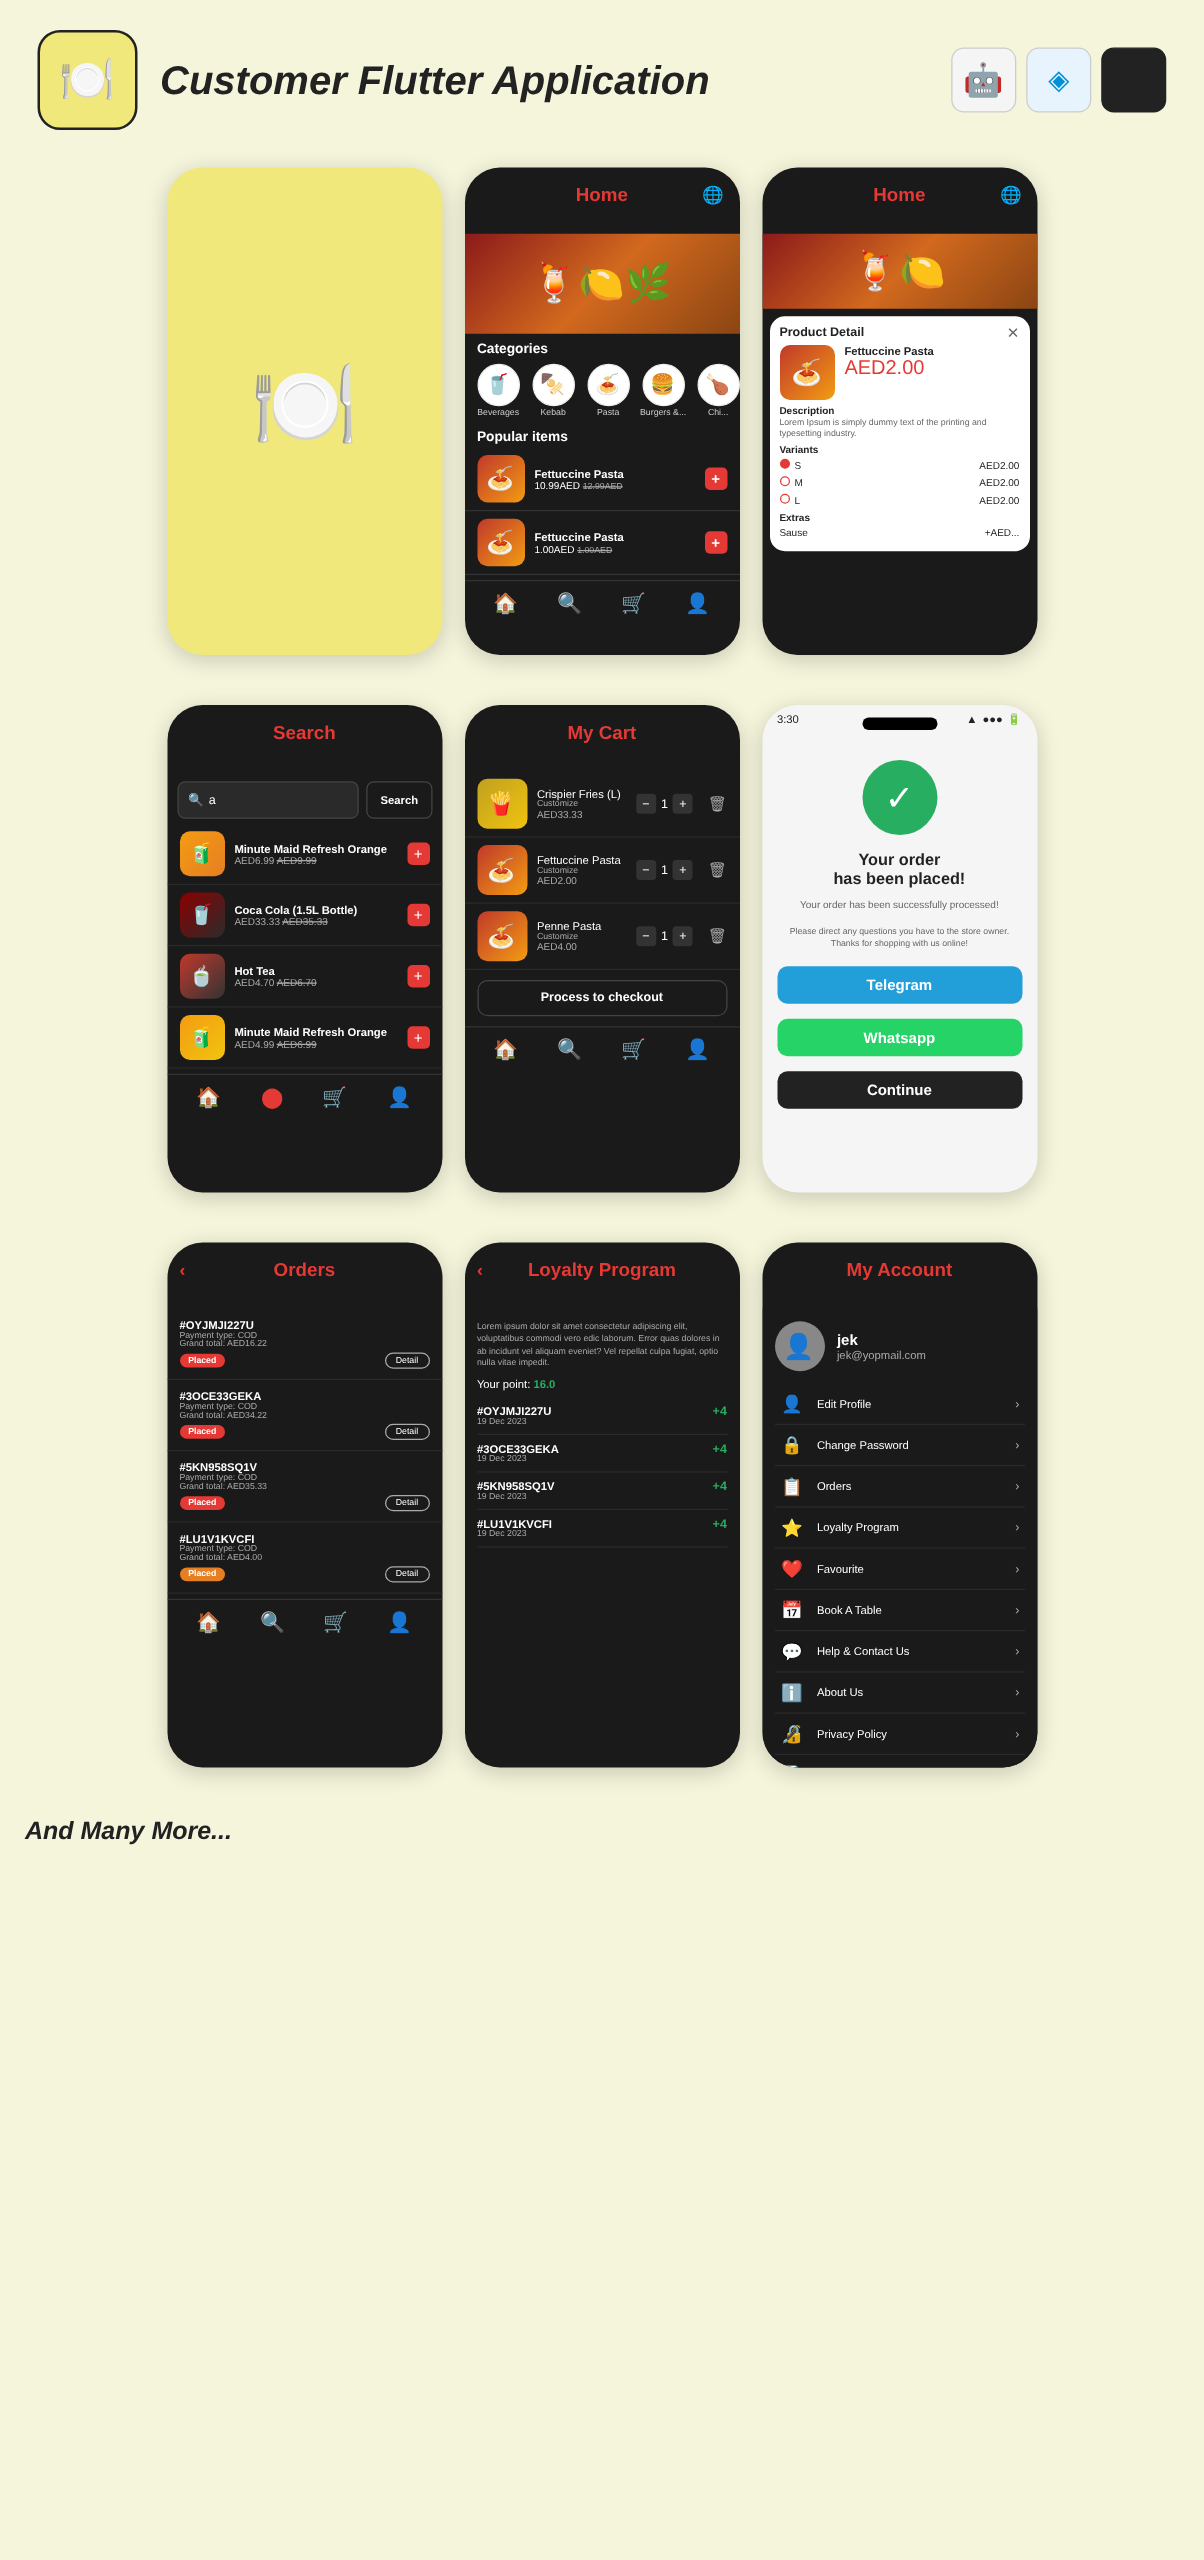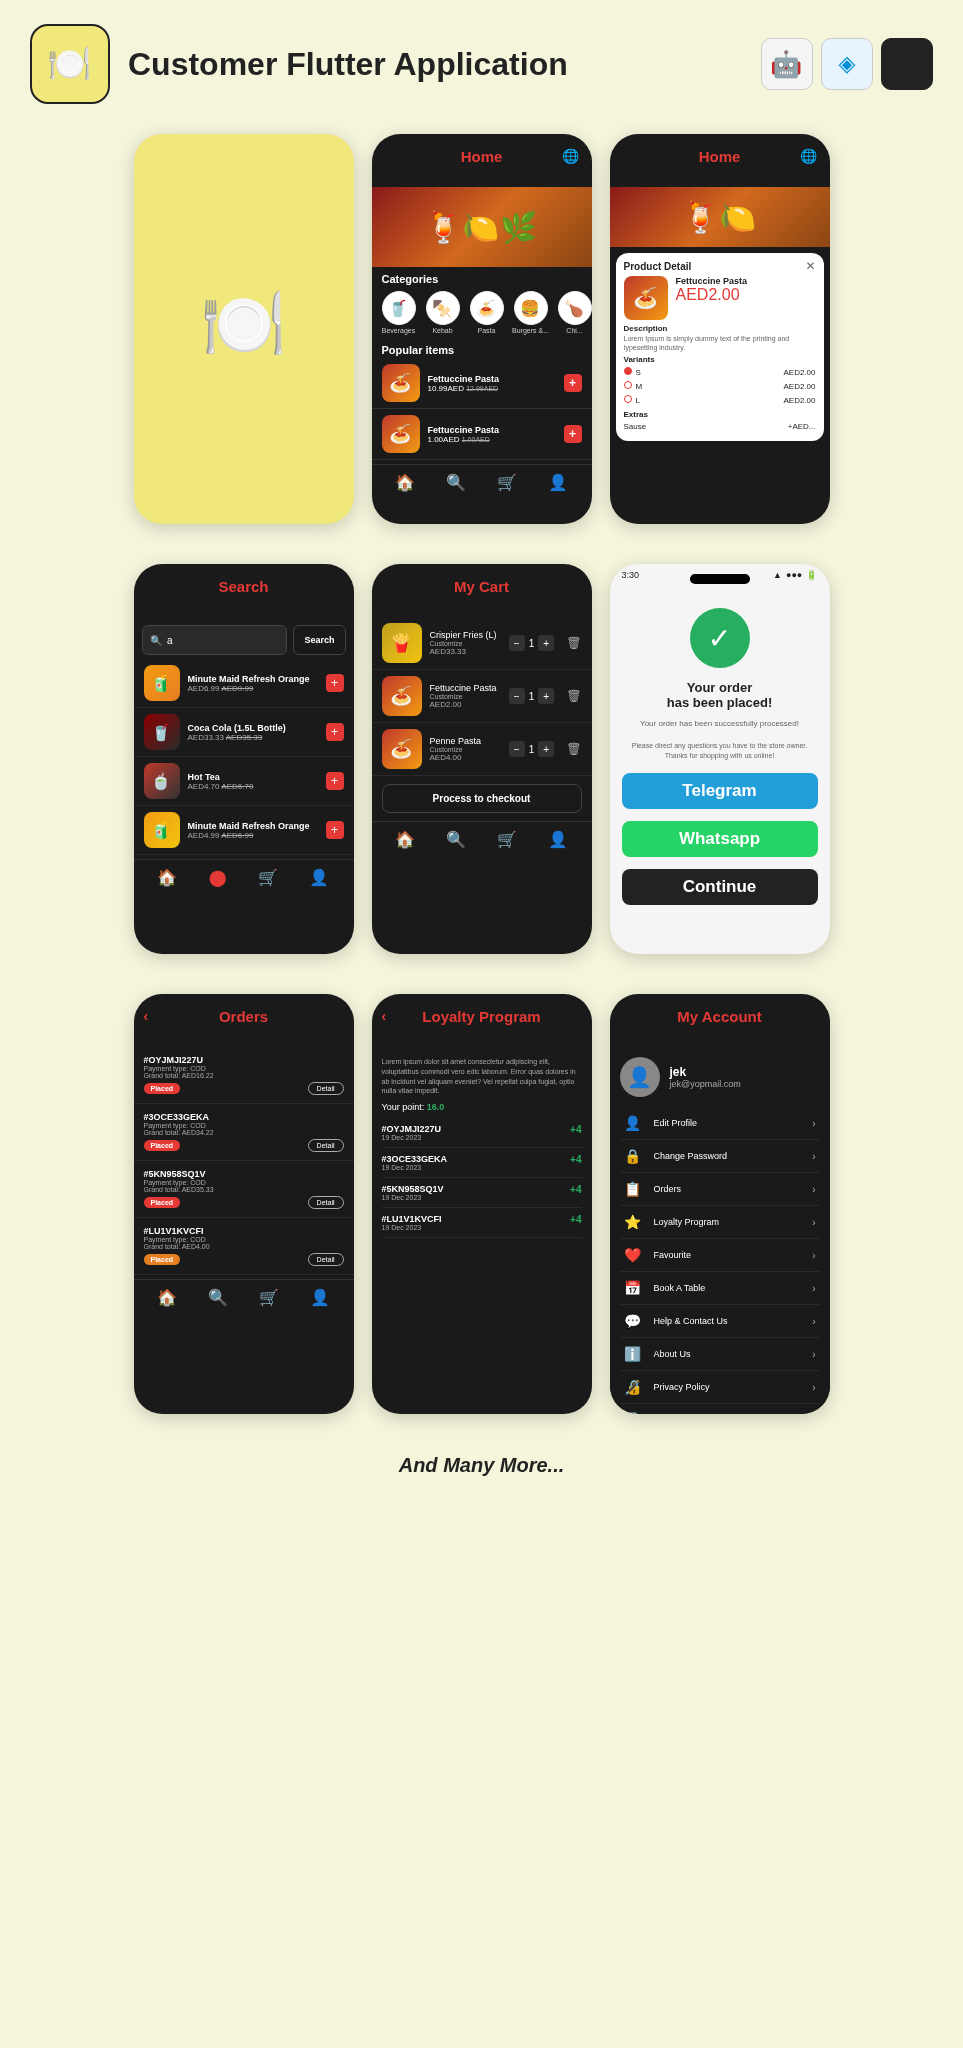--- a/index.html
+++ b/index.html
@@ -19,21 +19,21 @@
       gap: 18px;
     }
     .app-logo {
       width: 80px; height: 80px;
       background: #f0e87a;
       border-radius: 18px;
       border: 2.5px solid #222;
       display: flex; align-items: center; justify-content: center;
       font-size: 36px;
     }
-    .header-text { flex: 1; }
+    .header-text { flex: 1; font-style: italic; }
     .header-title {
       font-size: 32px; font-weight: 800; color: #222;
     }
     .header-subtitle { font-size: 15px; color: #555; margin-top: 2px; }
     .platform-icons { display: flex; gap: 8px; }
     .platform-icon {
       width: 52px; height: 52px;
       border-radius: 10px;
       display: flex; align-items: center; justify-content: center;
       font-size: 26px;
@@ -248,21 +248,21 @@
       width: 60px; height: 60px; border-radius: 50%;
       background: #27ae60;
       display: flex; align-items: center; justify-content: center;
       font-size: 28px; color: #fff; margin: 10px 0 4px;
     }
     .order-placed-title { font-size: 13px; font-weight: 700; color: #222; text-align: center; }
     .order-placed-sub { font-size: 8px; color: #666; text-align: center; line-height: 1.4; }
     .order-placed-msg { font-size: 7px; color: #666; text-align: center; line-height: 1.4; margin-top: 4px; }
     .action-btn {
       width: 100%; border-radius: 8px; padding: 8px;
-      text-align: center; font-size: 17px; font-weight: 700; color: #fff;
+      text-align: center; font-size: 12px; font-weight: 700; color: #fff;
       margin-top: 4px;
     }
     .telegram-btn { background: #229ed9; }
     .whatsapp-btn { background: #25d366; }
     .continue-btn { background: #222; }
 
     
     .order-entry {
       padding: 8px 10px; border-bottom: 1px solid #2a2a2a;
     }
@@ -314,21 +314,21 @@
     .status-bar {
       display: flex; justify-content: space-between; align-items: center;
       padding: 6px 12px 2px;
       font-size: 9px; color: #fff;
     }
     .status-bar-dark { color: #222; }
     .status-icons { display: flex; gap: 4px; align-items: center; font-size: 9px; }
 
     
     .footer {
-      text-align: center; padding: 20px;
+      text-align: left; padding: 20px;
       font-size: 20px; font-weight: 800; color: #222;
       font-style: italic;
     }
 
     
     .back-arrow { position: absolute; left: 10px; top: 14px; font-size: 14px; color: #e53935; }
   </style>
 </head>
 <body>
 

